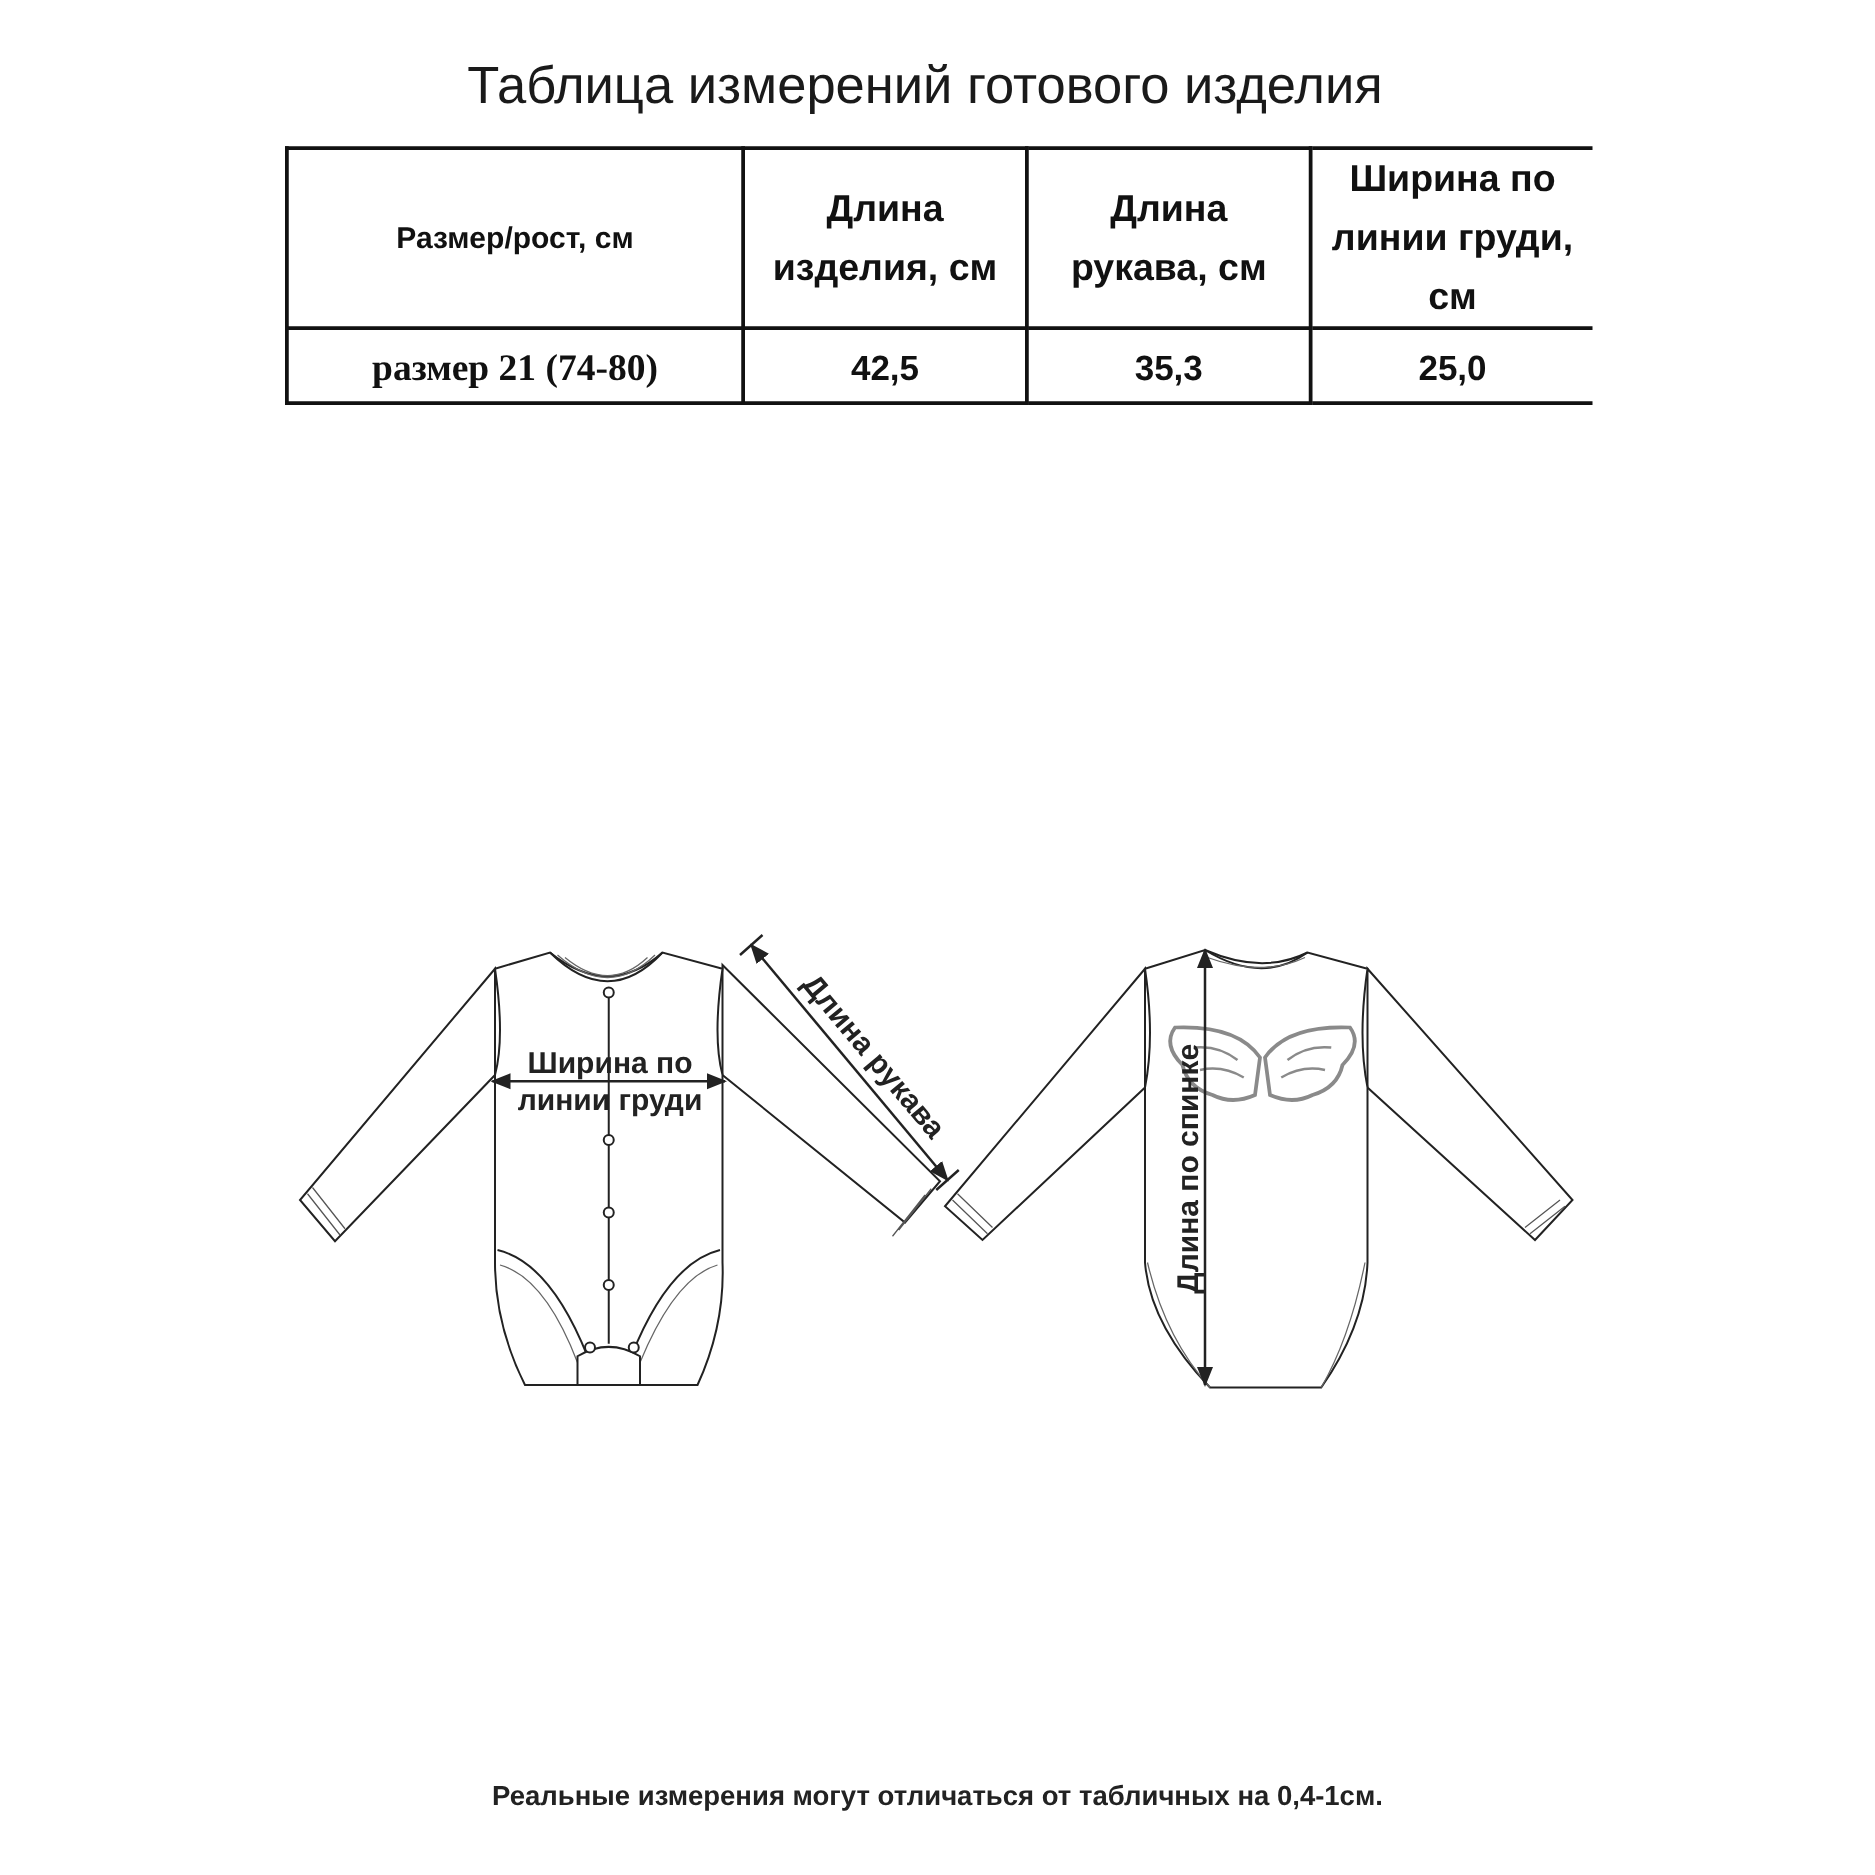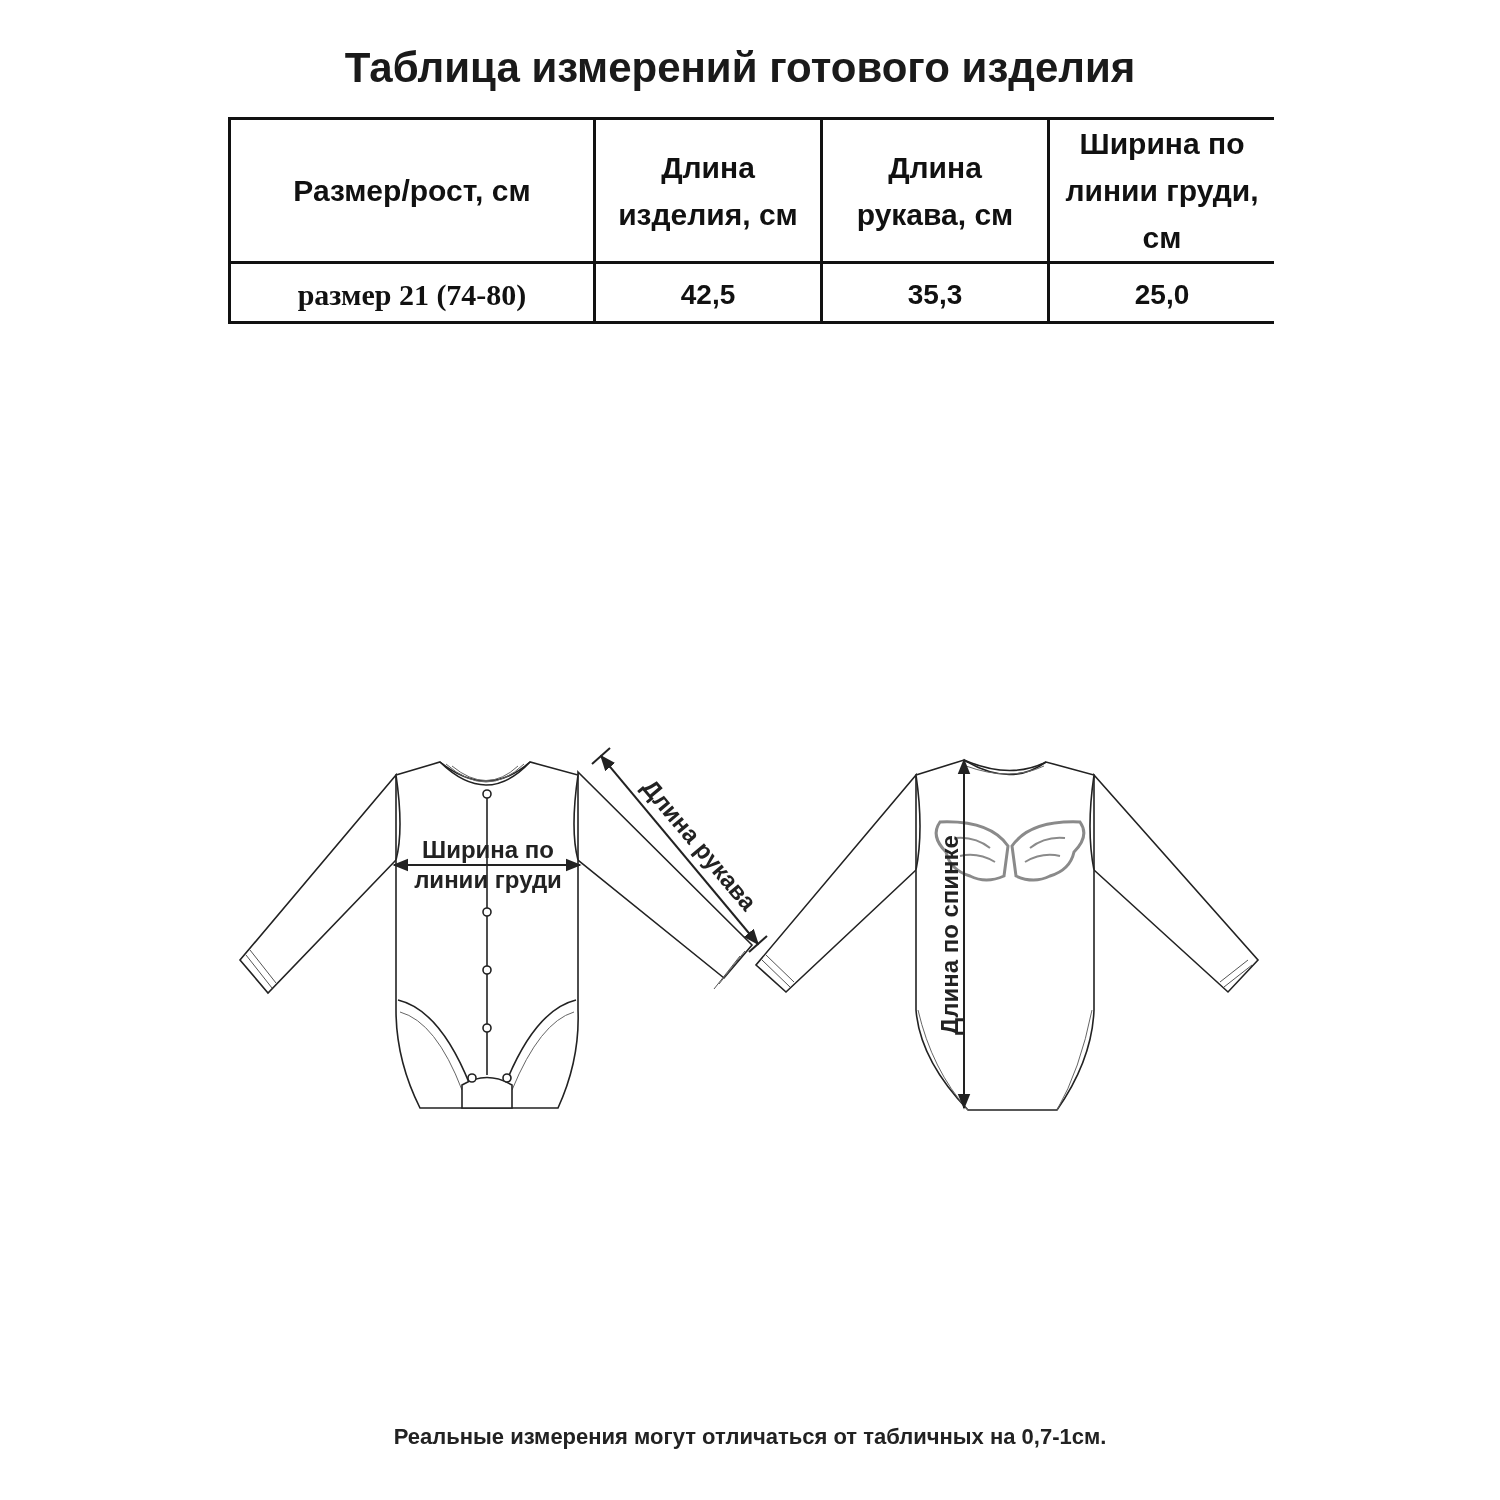--- a/index.html
+++ b/index.html
@@ -1,21 +1,21 @@
 <!DOCTYPE html>
 <html><head>
   <meta charset="utf-8">
   <style>
     html, body { margin: 0; padding: 0; background: #ffffff; }
     body { width: 1500px; height: 1500px; position: relative; overflow: hidden; font-family: "Liberation Sans", sans-serif; color: #111; }
-    .title { position: absolute; left: 0; width: 1480px; top: 44px; text-align: center; font-size: 42px; font-weight: bold; color: #1a1a1a; letter-spacing: 0px; }
+    .title { position: absolute; left: 0; width: 1480px; top: 44px; text-align: center; font-size: 42px; font-weight: normal; color: #1a1a1a; letter-spacing: 0px; }
     table.sizes { position: absolute; left: 228px; top: 117px; border-collapse: collapse; }
     table.sizes th, table.sizes td { border: 3px solid #111; text-align: center; padding: 0; }
     table.sizes th { height: 139px; font-size: 30px; font-weight: bold; line-height: 47px; }
-    table.sizes th.c0 { width: 362px; font-size: 30px; }
+    table.sizes th.c0 { width: 362px; font-size: 24px; }
     table.sizes th.c1 { width: 224px; }
     table.sizes th.c2 { width: 224px; }
     table.sizes th.c3 { width: 224px; border-right: 0; }
     table.sizes td { height: 53px; font-size: 28px; font-weight: bold; padding-top: 4px; }
     table.sizes td.size { font-family: "Liberation Serif", serif; font-size: 30px; }
     table.sizes td.last { border-right: 0; }
     .diagram { position: absolute; left: 0; top: 0; }
     .footer { position: absolute; left: 0; width: 1500px; top: 1424px; text-align: center; font-size: 22px; font-weight: bold; color: #222; }
   </style>
 </head>
@@ -100,13 +100,13 @@
   <g fill="#fff" stroke="#8a8a8a" stroke-width="3">
     <path d="M1008,846 Q990,820 940,822 Q930,836 946,852 Q950,870 970,876 Q986,884 1004,876 Z"></path>
     <path d="M1012,846 Q1030,820 1080,822 Q1090,836 1074,852 Q1070,870 1050,876 Q1034,884 1016,876 Z"></path>
     <path d="M955,838 Q975,836 990,848 M960,856 Q978,852 995,862 M1065,838 Q1045,836 1030,848 M1060,856 Q1042,852 1025,862" fill="none" stroke-width="2"></path>
   </g>
 
   <line x1="964" y1="760" x2="964" y2="1108" stroke="#222" stroke-width="2" marker-start="url(#arr)" marker-end="url(#arr)"></line>
   <text x="0" y="0" transform="translate(958,935) rotate(-90)" text-anchor="middle" font-family="Liberation Sans, sans-serif" font-size="24" font-weight="bold" fill="#222">Длина по спинке</text>
 </svg>
 
-<div class="footer">Реальные измерения могут отличаться от табличных на 0,7-1см.</div>
+<div class="footer">Реальные измерения могут отличаться от табличных на 0,4-1см.</div>
 
 </body></html>

